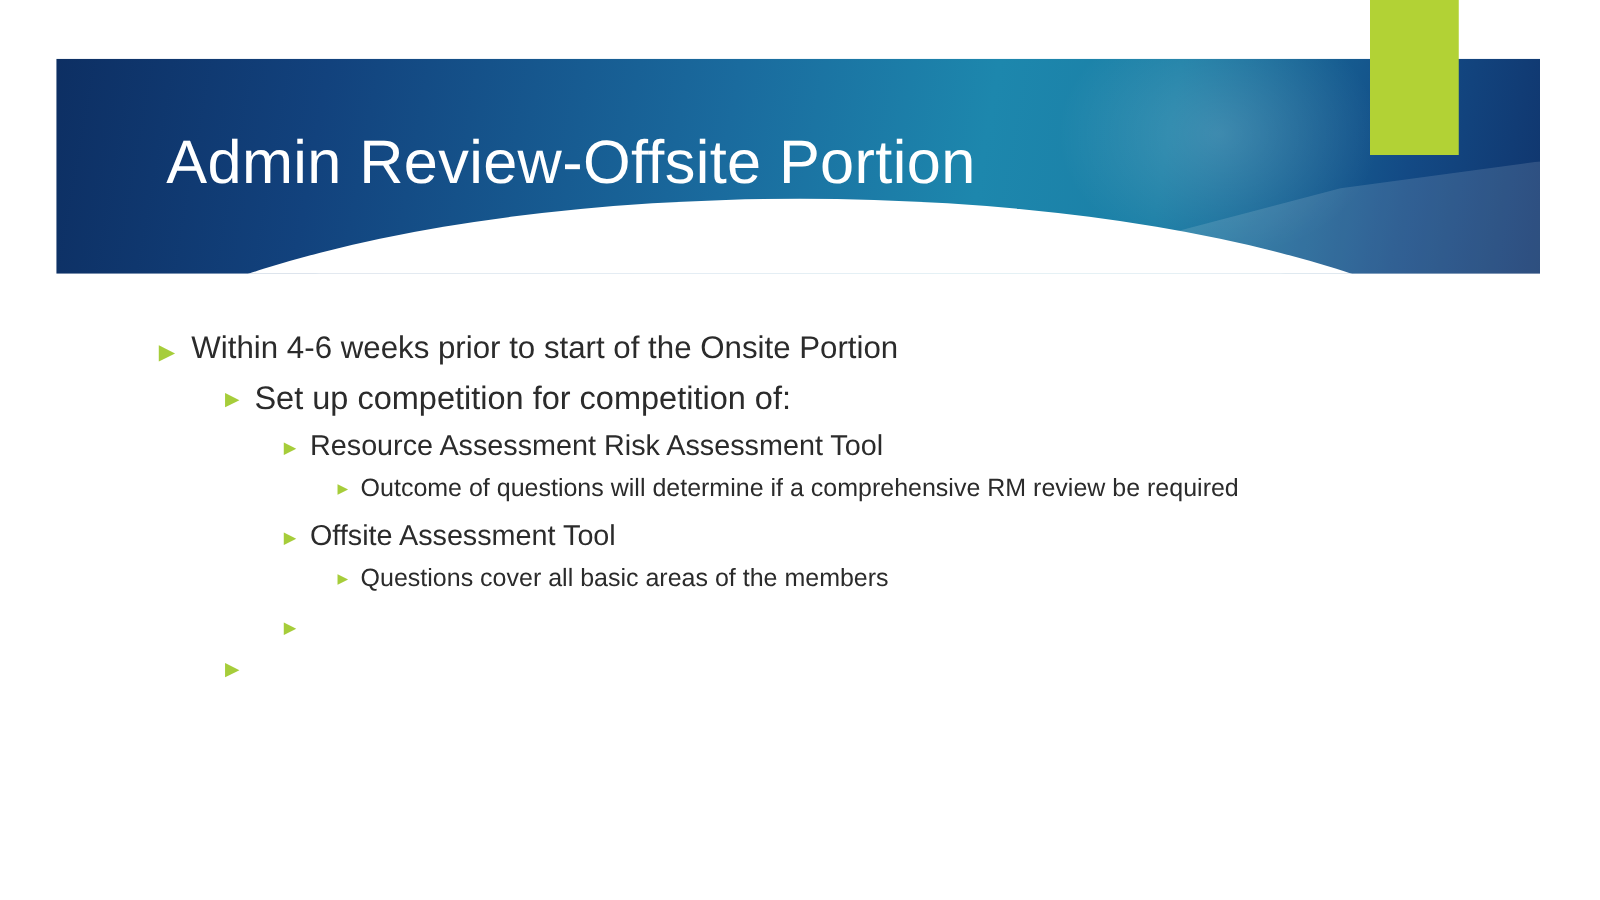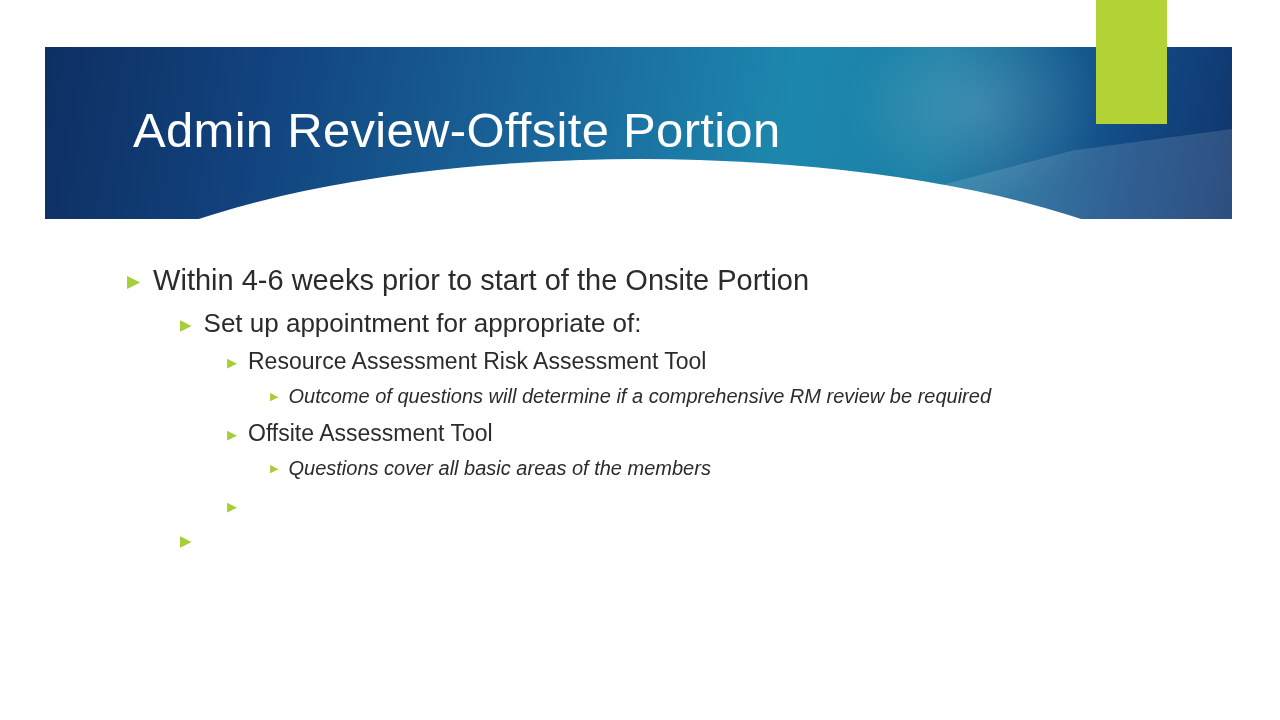--- a/index.html
+++ b/index.html
@@ -117,36 +117,36 @@
     display: inline-block;
   }
   .txt {
     color: #2b2b2b;
     font-weight: 400;
   }
 
   
   .l1 { padding-left: 127px; margin-top: 0; margin-bottom: 8px; }
   .l1 .bullet { font-size: 17px; margin-top: 11px; margin-right: 13px; }
-  .l1 .txt { font-size: 29px; line-height: 1.28; }
+  .l1 .txt { font-size: 25px; line-height: 1.28; }
 
   
   .l2 { padding-left: 180px; margin-bottom: 7px; }
   .l2 .bullet { font-size: 15px; margin-top: 10px; margin-right: 12px; }
   .l2 .txt { font-size: 26px; line-height: 1.28; }
 
   
   .l3 { padding-left: 227px; margin-bottom: 6px; }
   .l3 .bullet { font-size: 13px; margin-top: 9px; margin-right: 11px; }
   .l3 .txt { font-size: 23px; line-height: 1.28; }
 
   
   .l4 { padding-left: 270px; margin-bottom: 6px; padding-right: 250px; }
   .l4 .bullet { font-size: 11px; margin-top: 8px; margin-right: 10px; }
-  .l4 .txt { font-size: 20px; line-height: 1.32; font-style: italic; }
+  .l4 .txt { font-size: 20px; line-height: 1.32; }
 
   .spacer-sm { height: 4px; }
 </style>
 </head>
 <body>
 
 <div class="slide">
 
   <div class="banner">
     <div class="banner-bg"></div>
@@ -162,21 +162,21 @@
 
   <div class="body">
 
     <div class="line l1">
       <span class="bullet">▶</span>
       <span class="txt">Within 4-6 weeks prior to start of the Onsite Portion</span>
     </div>
 
     <div class="line l2">
       <span class="bullet">▶</span>
-      <span class="txt">Set up appointment for appropriate of:</span>
+      <span class="txt">Set up competition for competition of:</span>
     </div>
 
     <div class="line l3">
       <span class="bullet">▶</span>
       <span class="txt">Resource Assessment Risk Assessment Tool</span>
     </div>
 
     <div class="line l4">
       <span class="bullet">▶</span>
       <span class="txt">Outcome of questions will determine if a comprehensive RM review be required</span>

